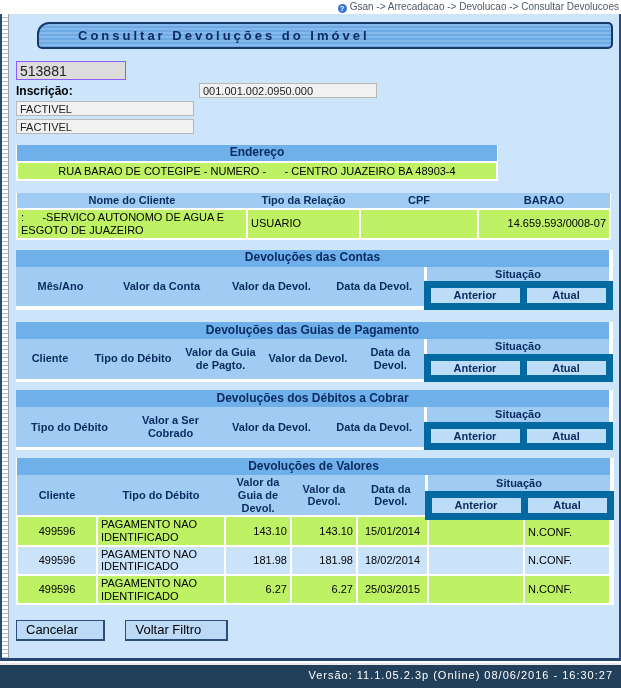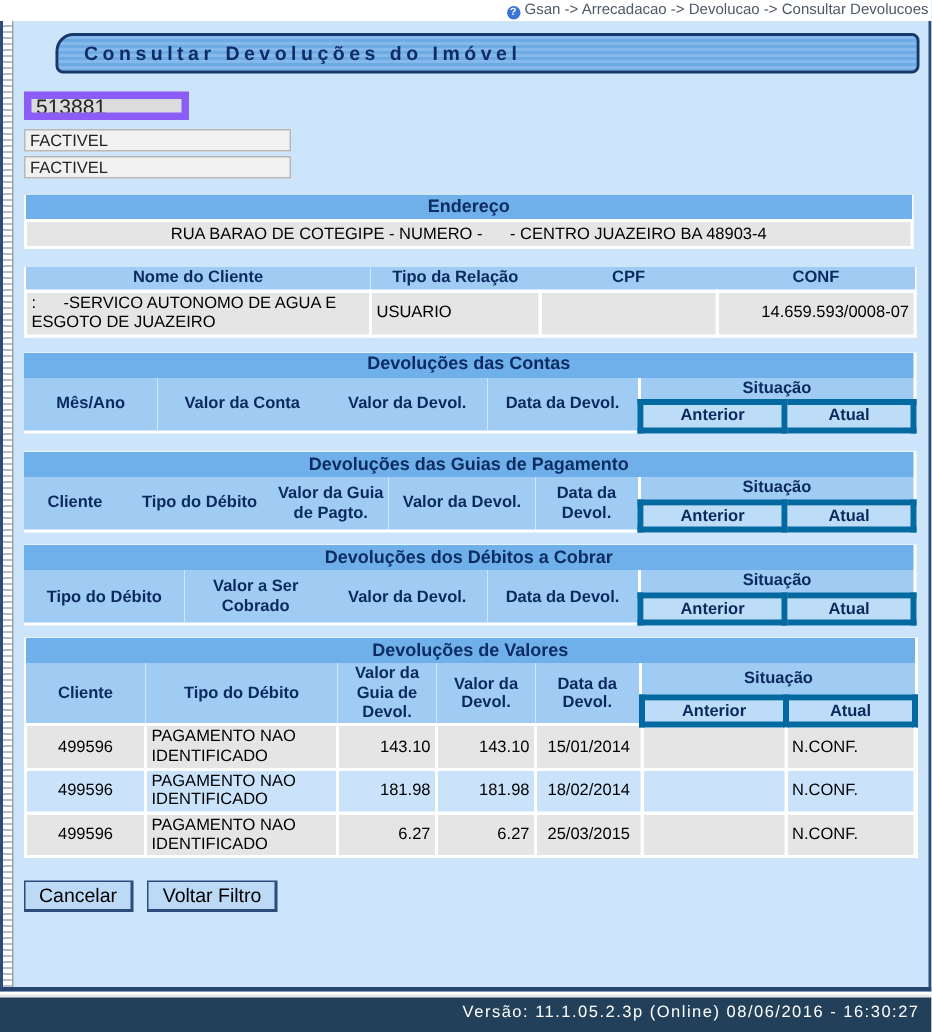--- a/index.html
+++ b/index.html
@@ -29,71 +29,71 @@
   .rail {
     position:absolute; left:0; top:0; bottom:0; width:7px;
     background:repeating-linear-gradient(180deg,#ffffff 0 3px,#b9bfc6 3px 4px);
     border-right:1px solid #9aa2ab;
   }
   .titlebar {
     margin:2px 6px 12px 26px; height:27px;
     background:repeating-linear-gradient(180deg,#85b9ec 0 2px,#6da9e3 2px 4px);
     border:2px solid #16386b; border-radius:12px 5px 5px 5px;
     color:#0e2c63; font-weight:bold; font-size:13px; letter-spacing:3px;
-    line-height:24px; padding-left:17px;
+    line-height:24px; padding-left:39px;
   }
   
   .form { margin-left:5px; }
   .frow { display:flex; align-items:center; margin-bottom:3px; }
   .frow label { width:183px; font-size:12px; font-weight:bold; color:#000; }
   .val {
     font-family:"Liberation Sans", sans-serif; color:#222;
     border:1px solid #b8b8b8; background:#f1f1f1;
     font-size:11px; height:15px; width:178px; padding:0 3px;
   }
   .val.big {
-    background:#dcdcdc; border:5px solid #8b5cf6;
+    background:#dcdcdc; border:1px solid #8b5cf6;
     font-size:14px; height:19px; width:110px;
   }
   
   table.tbl {
     border-collapse:collapse; table-layout:fixed;
-    width:593px; margin:0 0 0 5px; background:#ffffff;
+    width:482px; margin:0 0 0 5px; background:#ffffff;
   }
   .tbl th, .tbl td { padding:1px 3px; line-height:1.15; overflow:hidden; }
   th.cap {
     background:#6fb0ea; color:#0c2c62; font-weight:bold;
     font-size:12px; text-align:center; height:17px; border:none;
   }
   th.hdr {
     background:#a0ccf4; color:#0a2a5e; font-weight:bold;
     font-size:11px; text-align:center; border:none;
   }
   th.sub {
     background:#bddcf8; color:#0a2a5e; font-weight:bold;
-    font-size:11px; text-align:center; border:4px solid #0369a1; height:17px;
+    font-size:11px; text-align:center; border:7px solid #0369a1; height:17px;
   }
   td.dcell {
-    background:#e5e5e5; border:2px solid #ffffff;
+    background:#bef264; border:2px solid #ffffff;
     font-size:11px; color:#000; height:26px;
   }
   tr.alt td.dcell { background:#cbe3fa; border-color:#ffffff; }
   .center { text-align:center; }
   .right  { text-align:right; padding-right:5px; }
   .left   { text-align:left; }
   .pre    { white-space:pre-wrap; }
   .gap8  { height:8px; }  .gap10 { height:10px; }
   .gap12 { height:12px; }
   
   .btnrow { margin:15px 0 0 5px; }
   .btn {
     font-family:"Liberation Sans", sans-serif;
     background:#bcd9f6; color:#000; font-size:13px;
     border:1px solid #2c4c7c; border-right-width:2px; border-bottom-width:2px;
-    padding:1px 9px 2px 9px; margin-right:5px; cursor:pointer;
+    padding:1px 25px 2px 9px; margin-right:16px; cursor:pointer;
   }
   
   .footgap { height:4px; background:#ffffff; border-bottom:2px solid #e8e8e8; }
   .footer {
     height:36px; background:#22405a; color:#ffffff;
     font-size:11px; font-weight:normal; letter-spacing:1px;
     text-align:right; line-height:20px; padding-right:8px;
   }
 </style>
 </head>
@@ -108,20 +108,22 @@
 
   <div class="titlebar">
     <span>Consultar Devoluções do Imóvel</span>
   </div>
 
   <div class="form">
     <div class="frow">
       <input class="val big" readonly="" value="513881" style="">
     </div>
     <div class="frow">
+      <label>Inscrição:</label>
+      <input class="val" readonly="" value="001.001.002.0950.000" style="">
     </div>
     <div class="frow">
       <input class="val" readonly="" value="FACTIVEL" style="">
     </div>
     <div class="frow">
       <input class="val" readonly="" value="FACTIVEL" style="">
     </div>
   </div>
 
   <div class="gap8"></div>
@@ -144,21 +146,21 @@
         <col style="width:230px">
         <col style="width:113px">
         <col style="width:118px">
         <col style="width:132px">
       </colgroup>
     <tbody>
     <tr>
       <th class="hdr">Nome do Cliente</th>
       <th class="hdr">Tipo da Relação</th>
       <th class="hdr">CPF</th>
-      <th class="hdr">CONF</th>
+      <th class="hdr">BARAO</th>
     </tr>
     <tr>
       <td class="dcell left pre" style="height:30px">:      -SERVICO AUTONOMO DE AGUA E ESGOTO DE JUAZEIRO</td>
       <td class="dcell left">USUARIO</td>
       <td class="dcell"></td>
       <td class="dcell right">14.659.593/0008-07</td>
     </tr>
   </tbody>
     </table>
 

